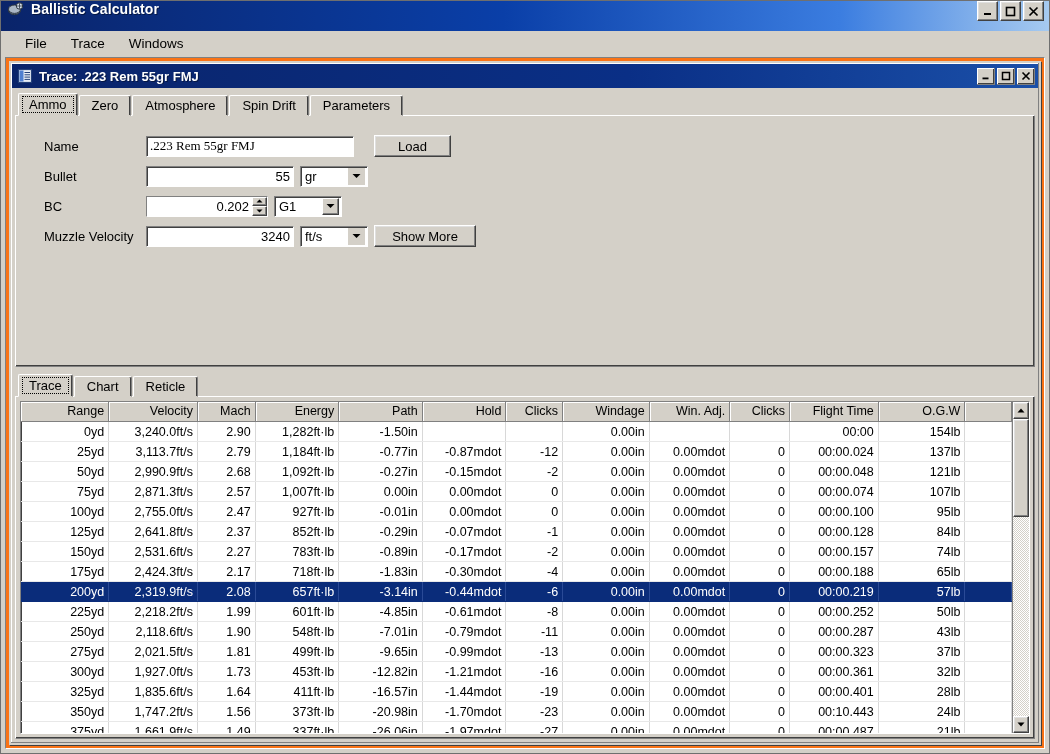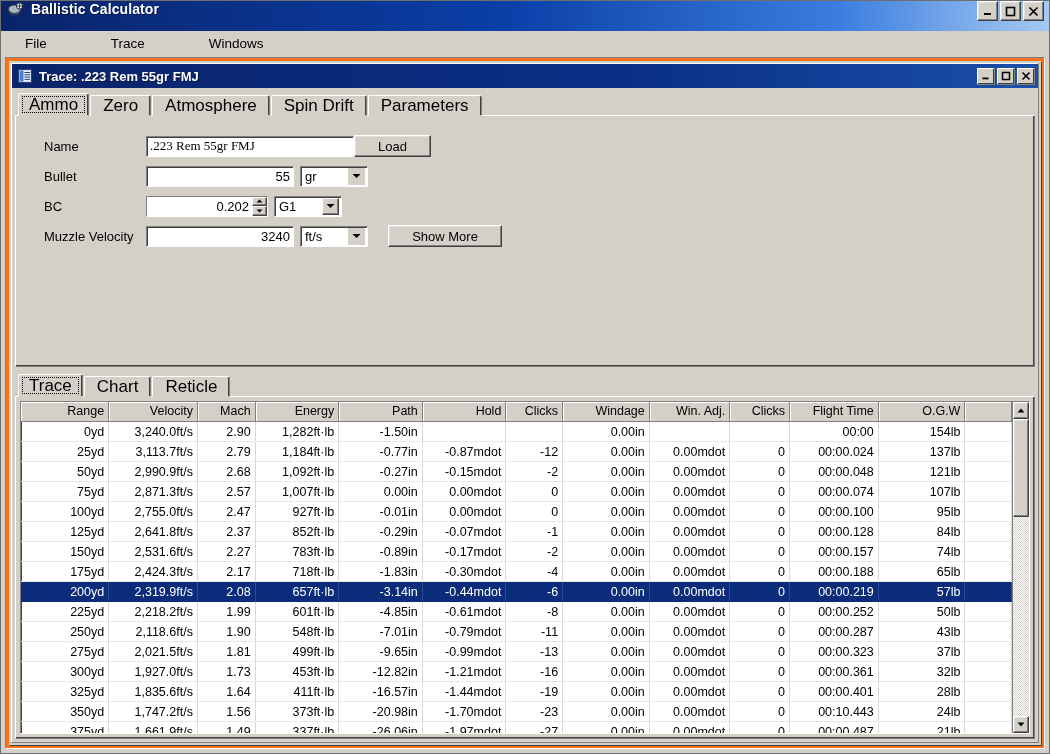--- a/index.html
+++ b/index.html
@@ -51,21 +51,21 @@
     position: relative;
   }
   .winbtn svg { display: block; }
 
   
   .menubar {
     height: 24px; flex: 0 0 24px;
     display: flex; align-items: center;
     background: #d4d0c8;
     padding-left: 12px;
-    font-size: 13.5px; color: #000; gap: 40px;
+    font-size: 13.5px; color: #000;
   }
   .menubar .mi { padding: 2px 12px; cursor: default; }
 
   
   .client {
     flex: 1 1 auto;
     margin: 2px 4px 4px 4px;
     border: 1px solid;
     border-color: #808080 #ffffff #ffffff #808080;
     background: #f97316;
@@ -122,21 +122,21 @@
   }
   .tab {
     height: 21px;
     padding: 0 12px;
     margin-right: 1px;
     background: #d4d0c8;
     border: 1px solid;
     border-color: #ffffff #808080 #d4d0c8 #ffffff;
     box-shadow: inset -1px 0 0 #404040;
     display: flex; align-items: center;
-    font-size: 17px; color: #000;
+    font-size: 13px; color: #000;
     border-radius: 2px 2px 0 0;
     cursor: default;
     position: relative;
   }
   .tab.selected {
     height: 23px;
     background: #d4d0c8;
     border-bottom-color: #d4d0c8;
     margin-top: -2px;
     z-index: 3;
@@ -247,22 +247,22 @@
     height: 22px;
     background: #d4d0c8;
     border: 1px solid;
     border-color: #ffffff #404040 #404040 #ffffff;
     box-shadow: inset -1px -1px 0 #808080, inset 1px 1px 0 #dfdfdf;
     display: flex; align-items: center; justify-content: center;
     font-size: 13px; color: #000;
     cursor: default;
     padding: 0 10px;
   }
-  .btn-load { width: 77px; margin-left: 0; }
-  .btn-more { width: 114px; margin-left: 20px; }
+  .btn-load { width: 77px; margin-left: 20px; }
+  .btn-more { width: 102px; margin-left: 6px; }
 
   
   .tabhost-lower {
     flex: 1 1 auto;
     margin: 8px 4px 4px 4px;
     display: flex; flex-direction: column;
     min-height: 0;
   }
   .tabpage-lower {
     flex: 1 1 auto;

